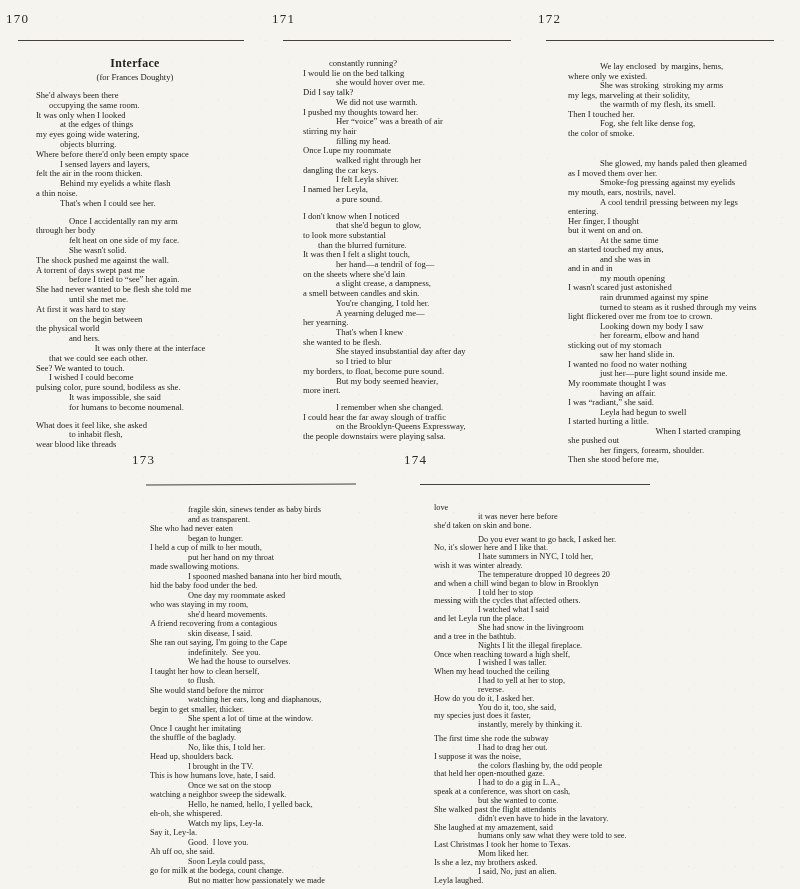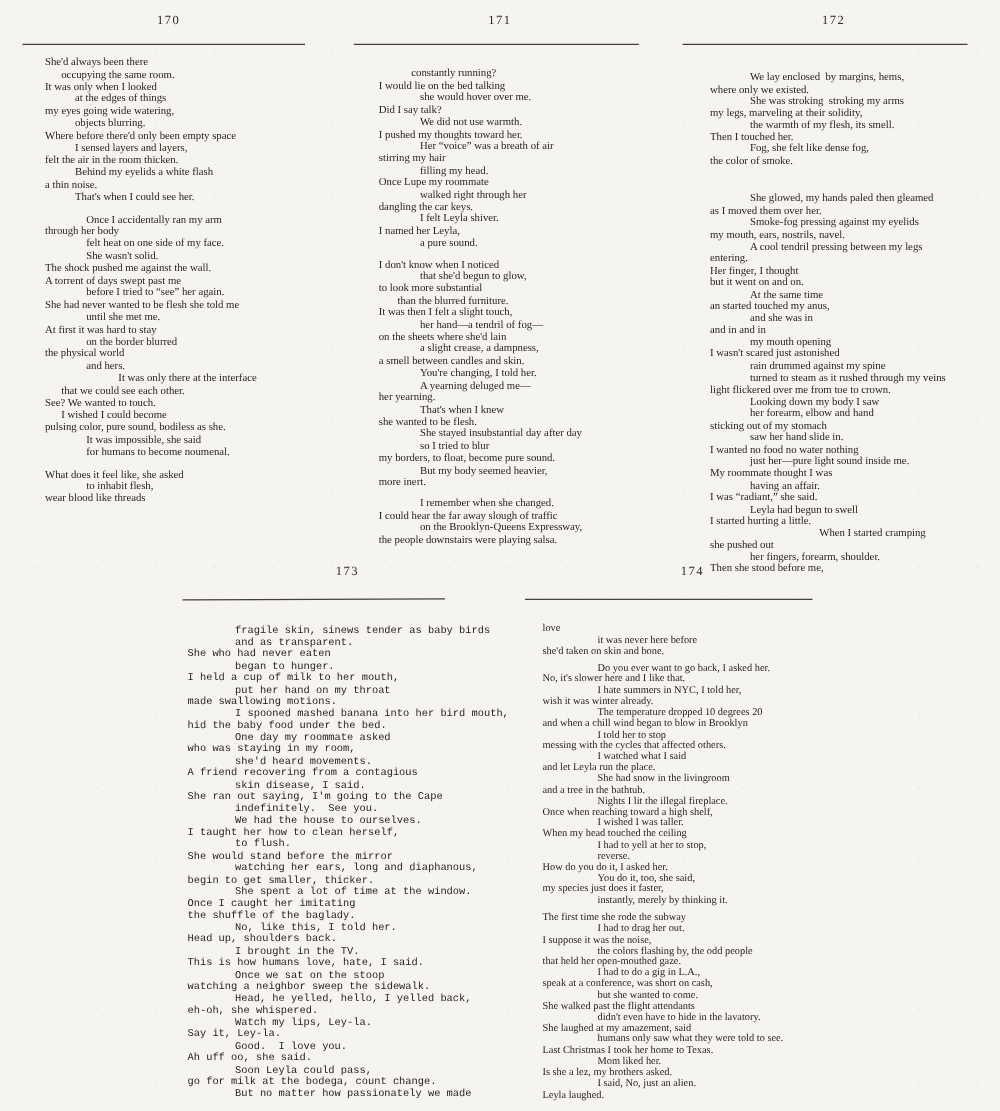--- a/index.html
+++ b/index.html
@@ -13,22 +13,21 @@
       radial-gradient(rgba(95,88,76,.10) .6px, transparent .8px),
       radial-gradient(rgba(95,88,76,.07) .5px, transparent .7px),
       radial-gradient(rgba(120,112,98,.05) .7px, transparent .9px);
     background-size:47px 59px, 29px 23px, 83px 71px;
     background-position:7px 11px, 13px 5px, 31px 43px;
     font-family:"Liberation Serif","DejaVu Serif",serif;
     color:#221e19;
   }
   .page{position:absolute;}
   .pgnum{
-    text-align:center;
-    font-size:10px;
+    font-size:13px;
     letter-spacing:1.2px;
     color:#2c2822;
   }
   .rule{
     border-top:1.4px solid #45403a;
     height:0;
   }
   .titleblock{text-align:center;}
   .poem-title{
     font-size:11.8px;
@@ -56,37 +55,41 @@
   .p-171 .pgnum{margin-top:5px;}
   .p-171 .poem{margin-top:18px;margin-left:31px;line-height:9.7px;}
   .p-171 .blank{height:7px;}
 
   .p-172 .rule{margin-top:13px;margin-left:8px;width:228px;}
   .p-172 .pgnum{margin-top:5px;}
   .p-172 .poem{margin-top:21px;margin-left:30px;line-height:9.55px;}
 
   .p-173 .rule{margin-top:16px;margin-left:14px;width:210px;transform:rotate(-.25deg);}
   .p-173 .pgnum{margin-top:6px;}
-  .p-173 .poem{margin-top:20px;margin-left:18px;line-height:9.5px;font-family:Liberation Mono, monospace;}
+  .p-173 .poem{margin-top:20px;margin-left:18px;line-height:9.5px;}
   .p-173 .line{font-size:8.3px;}
 
   .p-174 .rule{margin-top:16px;margin-left:16px;width:230px;}
   .p-174 .pgnum{margin-top:6px;}
   .p-174 .poem{margin-top:19px;margin-left:30px;line-height:8.85px;}
   .p-174 .line{font-size:8.3px;}
   .p-174 .blank{height:5px;}
 </style>
 </head>
 <body>
 
 <div id="canvas">
 
   <div class="page p-170" style="left:6px;top:6px;width:258px;">
     <div class="pgnum">170</div>
     <div class="rule"></div>
+    <div class="titleblock">
+      <div class="poem-title">Interface</div>
+      <div class="poem-dedication">(for Frances Doughty)</div>
+    </div>
     <div class="poem">
         <div class="line" style="padding-left: 0px;">She'd always been there</div>
         <div class="line" style="padding-left: 13px;">occupying the same room.</div>
         <div class="line" style="padding-left: 0px;">It was only when I looked</div>
         <div class="line" style="padding-left: 24px;">at the edges of things</div>
         <div class="line" style="padding-left: 0px;">my eyes going wide watering,</div>
         <div class="line" style="padding-left: 24px;">objects blurring.</div>
         <div class="line" style="padding-left: 0px;">Where before there'd only been empty space</div>
         <div class="line" style="padding-left: 24px;">I sensed layers and layers,</div>
         <div class="line" style="padding-left: 0px;">felt the air in the room thicken.</div>
@@ -97,21 +100,21 @@
         <div class="line" style="padding-left: 33px;">Once I accidentally ran my arm</div>
         <div class="line" style="padding-left: 0px;">through her body</div>
         <div class="line" style="padding-left: 33px;">felt heat on one side of my face.</div>
         <div class="line" style="padding-left: 33px;">She wasn't solid.</div>
         <div class="line" style="padding-left: 0px;">The shock pushed me against the wall.</div>
         <div class="line" style="padding-left: 0px;">A torrent of days swept past me</div>
         <div class="line" style="padding-left: 33px;">before I tried to “see” her again.</div>
         <div class="line" style="padding-left: 0px;">She had never wanted to be flesh she told me</div>
         <div class="line" style="padding-left: 33px;">until she met me.</div>
         <div class="line" style="padding-left: 0px;">At first it was hard to stay</div>
-        <div class="line" style="padding-left: 33px;">on the border blurred</div>
+        <div class="line" style="padding-left: 33px;">on the begin between</div>
         <div class="line" style="padding-left: 0px;">the physical world</div>
         <div class="line" style="padding-left: 33px;">and hers.</div>
         <div class="line" style="padding-left: 0px; text-align: center;">It was only there at the interface</div>
         <div class="line" style="padding-left: 13px;">that we could see each other.</div>
         <div class="line" style="padding-left: 0px;">See? We wanted to touch.</div>
         <div class="line" style="padding-left: 13px;">I wished I could become</div>
         <div class="line" style="padding-left: 0px;">pulsing color, pure sound, bodiless as she.</div>
         <div class="line" style="padding-left: 33px;">It was impossible, she said</div>
         <div class="line" style="padding-left: 33px;">for humans to become noumenal.</div>
         <div class="blank"></div>
@@ -243,21 +246,21 @@
         <div class="line" style="padding-left: 0px;">begin to get smaller, thicker.</div>
         <div class="line" style="padding-left: 38px;">She spent a lot of time at the window.</div>
         <div class="line" style="padding-left: 0px;">Once I caught her imitating</div>
         <div class="line" style="padding-left: 0px;">the shuffle of the baglady.</div>
         <div class="line" style="padding-left: 38px;">No, like this, I told her.</div>
         <div class="line" style="padding-left: 0px;">Head up, shoulders back.</div>
         <div class="line" style="padding-left: 38px;">I brought in the TV.</div>
         <div class="line" style="padding-left: 0px;">This is how humans love, hate, I said.</div>
         <div class="line" style="padding-left: 38px;">Once we sat on the stoop</div>
         <div class="line" style="padding-left: 0px;">watching a neighbor sweep the sidewalk.</div>
-        <div class="line" style="padding-left: 38px;">Head, he yelled, hello, I yelled back,</div>
+        <div class="line" style="padding-left: 38px;">Hello, he named, hello, I yelled back,</div>
         <div class="line" style="padding-left: 0px;">eh-oh, she whispered.</div>
         <div class="line" style="padding-left: 38px;">Watch my lips, Ley-la.</div>
         <div class="line" style="padding-left: 0px;">Say it, Ley-la.</div>
         <div class="line" style="padding-left: 38px;">Good.  I love you.</div>
         <div class="line" style="padding-left: 0px;">Ah uff oo, she said.</div>
         <div class="line" style="padding-left: 38px;">Soon Leyla could pass,</div>
         <div class="line" style="padding-left: 0px;">go for milk at the bodega, count change.</div>
         <div class="line" style="padding-left: 38px;">But no matter how passionately we made</div>
       </div>
   </div>

